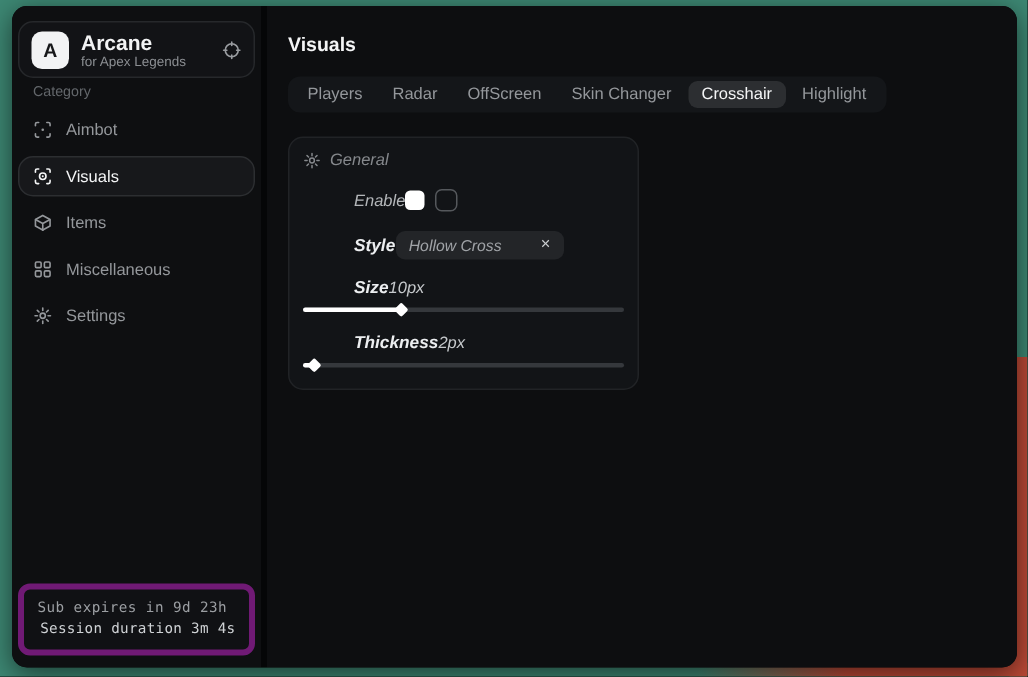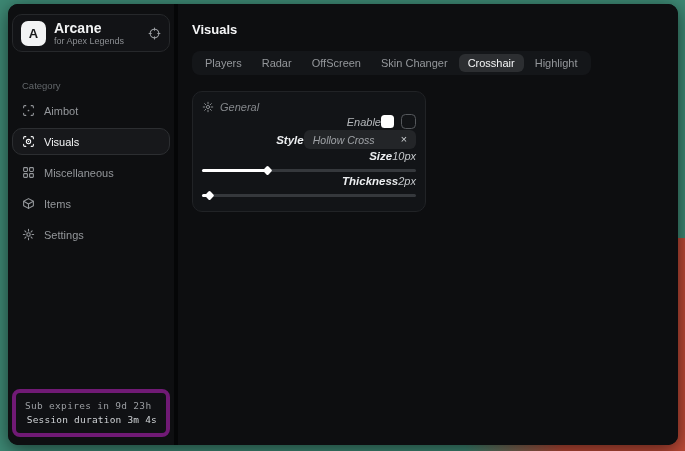--- a/index.html
+++ b/index.html
@@ -34,21 +34,21 @@
   .logo {
     width:25px; height:25px; background:#f2f3f4; border-radius:7px;
     display:flex; align-items:center; justify-content:center;
     color:#17181a; font-weight:bold; font-size:13px; flex-shrink:0;
   }
   .app-meta { flex:1; line-height:1.15; }
   .app-name { font-size:14px; font-weight:bold; color:#f2f3f4; }
   .app-sub { font-size:9px; color:#8b8e92; }
   .target-icon { color:#9a9da1; display:flex; }
 
-  .category-label { font-size:9.5px; color:#63676b; margin:28px 0 6px 10px; }
+  .category-label { font-size:9.5px; color:#63676b; margin:4px 0 6px 10px; }
 
   .nav { display:flex; flex-direction:column; gap:2px; }
   .nav-item {
     display:flex; align-items:center; gap:9px; height:27px; padding:0 9px;
     color:#94979b; font-size:11px; border-radius:10px; border:1px solid transparent;
     cursor:default;
   }
   .nav-item .icn { display:flex; color:inherit; }
   .nav-item.active {
     color:#f4f5f6; background:#17181b; border-color:#2c2e31;
@@ -79,21 +79,21 @@
   }
   .tab.active { background:#2c2e31; color:#f4f5f6; }
 
   .panel {
     margin-top:16px; width:234px; background:#121417; border:1px solid #212326;
     border-radius:10px; padding:9px 9px 12px 9px;font-style:italic;
   }
   .panel-head { display:flex; align-items:center; gap:6px; color:#85888c; font-size:11px; }
   .panel-head .icn { display:flex; color:#85888c; }
 
-  .row { display:flex; align-items:center; justify-content:flex-end; margin-top:1px;padding-left:34px; }
+  .row { display:flex; align-items:center; justify-content:flex-start; margin-top:13px;padding-left:34px; }
   .lbl-dim { font-size:11px; color:#b4b7ba; }
   .lbl-strong { font-size:11.5px; font-weight:bold; color:#eceef0; }
   .val { font-size:11px; color:#c6c9cc; }
 
   .enable-controls { display:flex; align-items:center; gap:7px; }
   .checkbox-on { width:13px; height:13px; background:#ffffff; border-radius:3.5px; }
   .bind-box { width:15px; height:15px; border:1.5px solid #55585c; border-radius:4.5px; background:transparent; }
 
   .style-pill {
     display:flex; align-items:center; gap:26px; background:#232528; border-radius:6px;
@@ -158,38 +158,38 @@
             <path d="M3 7V5a2 2 0 0 1 2-2h2M17 3h2a2 2 0 0 1 2 2v2M21 17v2a2 2 0 0 1-2 2h-2M7 21H5a2 2 0 0 1-2-2v-2"></path>
             <circle cx="12" cy="12" r="4"></circle>
             <circle cx="12" cy="12" r="1.2" fill="currentColor" stroke="none"></circle>
           </svg>
         </span>
         <span>Visuals</span>
       </div>
 
       <div class="nav-item">
         <span class="icn">
+          <svg width="13" height="13" viewBox="0 0 24 24" fill="none" stroke="currentColor" stroke-width="2" stroke-linejoin="round">
+            <path d="M21 8l-9-5-9 5v8l9 5 9-5z"></path>
+              <path d="M3 8l9 5 9-5M12 13v9"></path>
+          </svg>
+        </span>
+        <span>Items</span>
+      </div>
+
+      <div class="nav-item">
+        <span class="icn">
           <svg width="13" height="13" viewBox="0 0 24 24" fill="none" stroke="currentColor" stroke-width="2">
             <rect x="3" y="3" width="7" height="7" rx="1.5"></rect>
               <rect x="14" y="3" width="7" height="7" rx="1.5"></rect>
             <rect x="3" y="14" width="7" height="7" rx="1.5"></rect>
               <rect x="14" y="14" width="7" height="7" rx="1.5"></rect>
           </svg>
         </span>
         <span>Miscellaneous</span>
-      </div>
-
-      <div class="nav-item">
-        <span class="icn">
-          <svg width="13" height="13" viewBox="0 0 24 24" fill="none" stroke="currentColor" stroke-width="2" stroke-linejoin="round">
-            <path d="M21 8l-9-5-9 5v8l9 5 9-5z"></path>
-              <path d="M3 8l9 5 9-5M12 13v9"></path>
-          </svg>
-        </span>
-        <span>Items</span>
       </div>
 
       <div class="nav-item">
         <span class="icn">
           <svg width="13" height="13" viewBox="0 0 24 24" fill="none" stroke="currentColor" stroke-width="2" stroke-linecap="round">
             <circle cx="12" cy="12" r="3.2"></circle>
             <path d="M12 2.5v3M12 18.5v3M2.5 12h3M18.5 12h3M5.3 5.3l2.1 2.1M16.6 16.6l2.1 2.1M18.7 5.3l-2.1 2.1M7.4 16.6l-2.1 2.1"></path>
           </svg>
         </span>
         <span>Settings</span>

